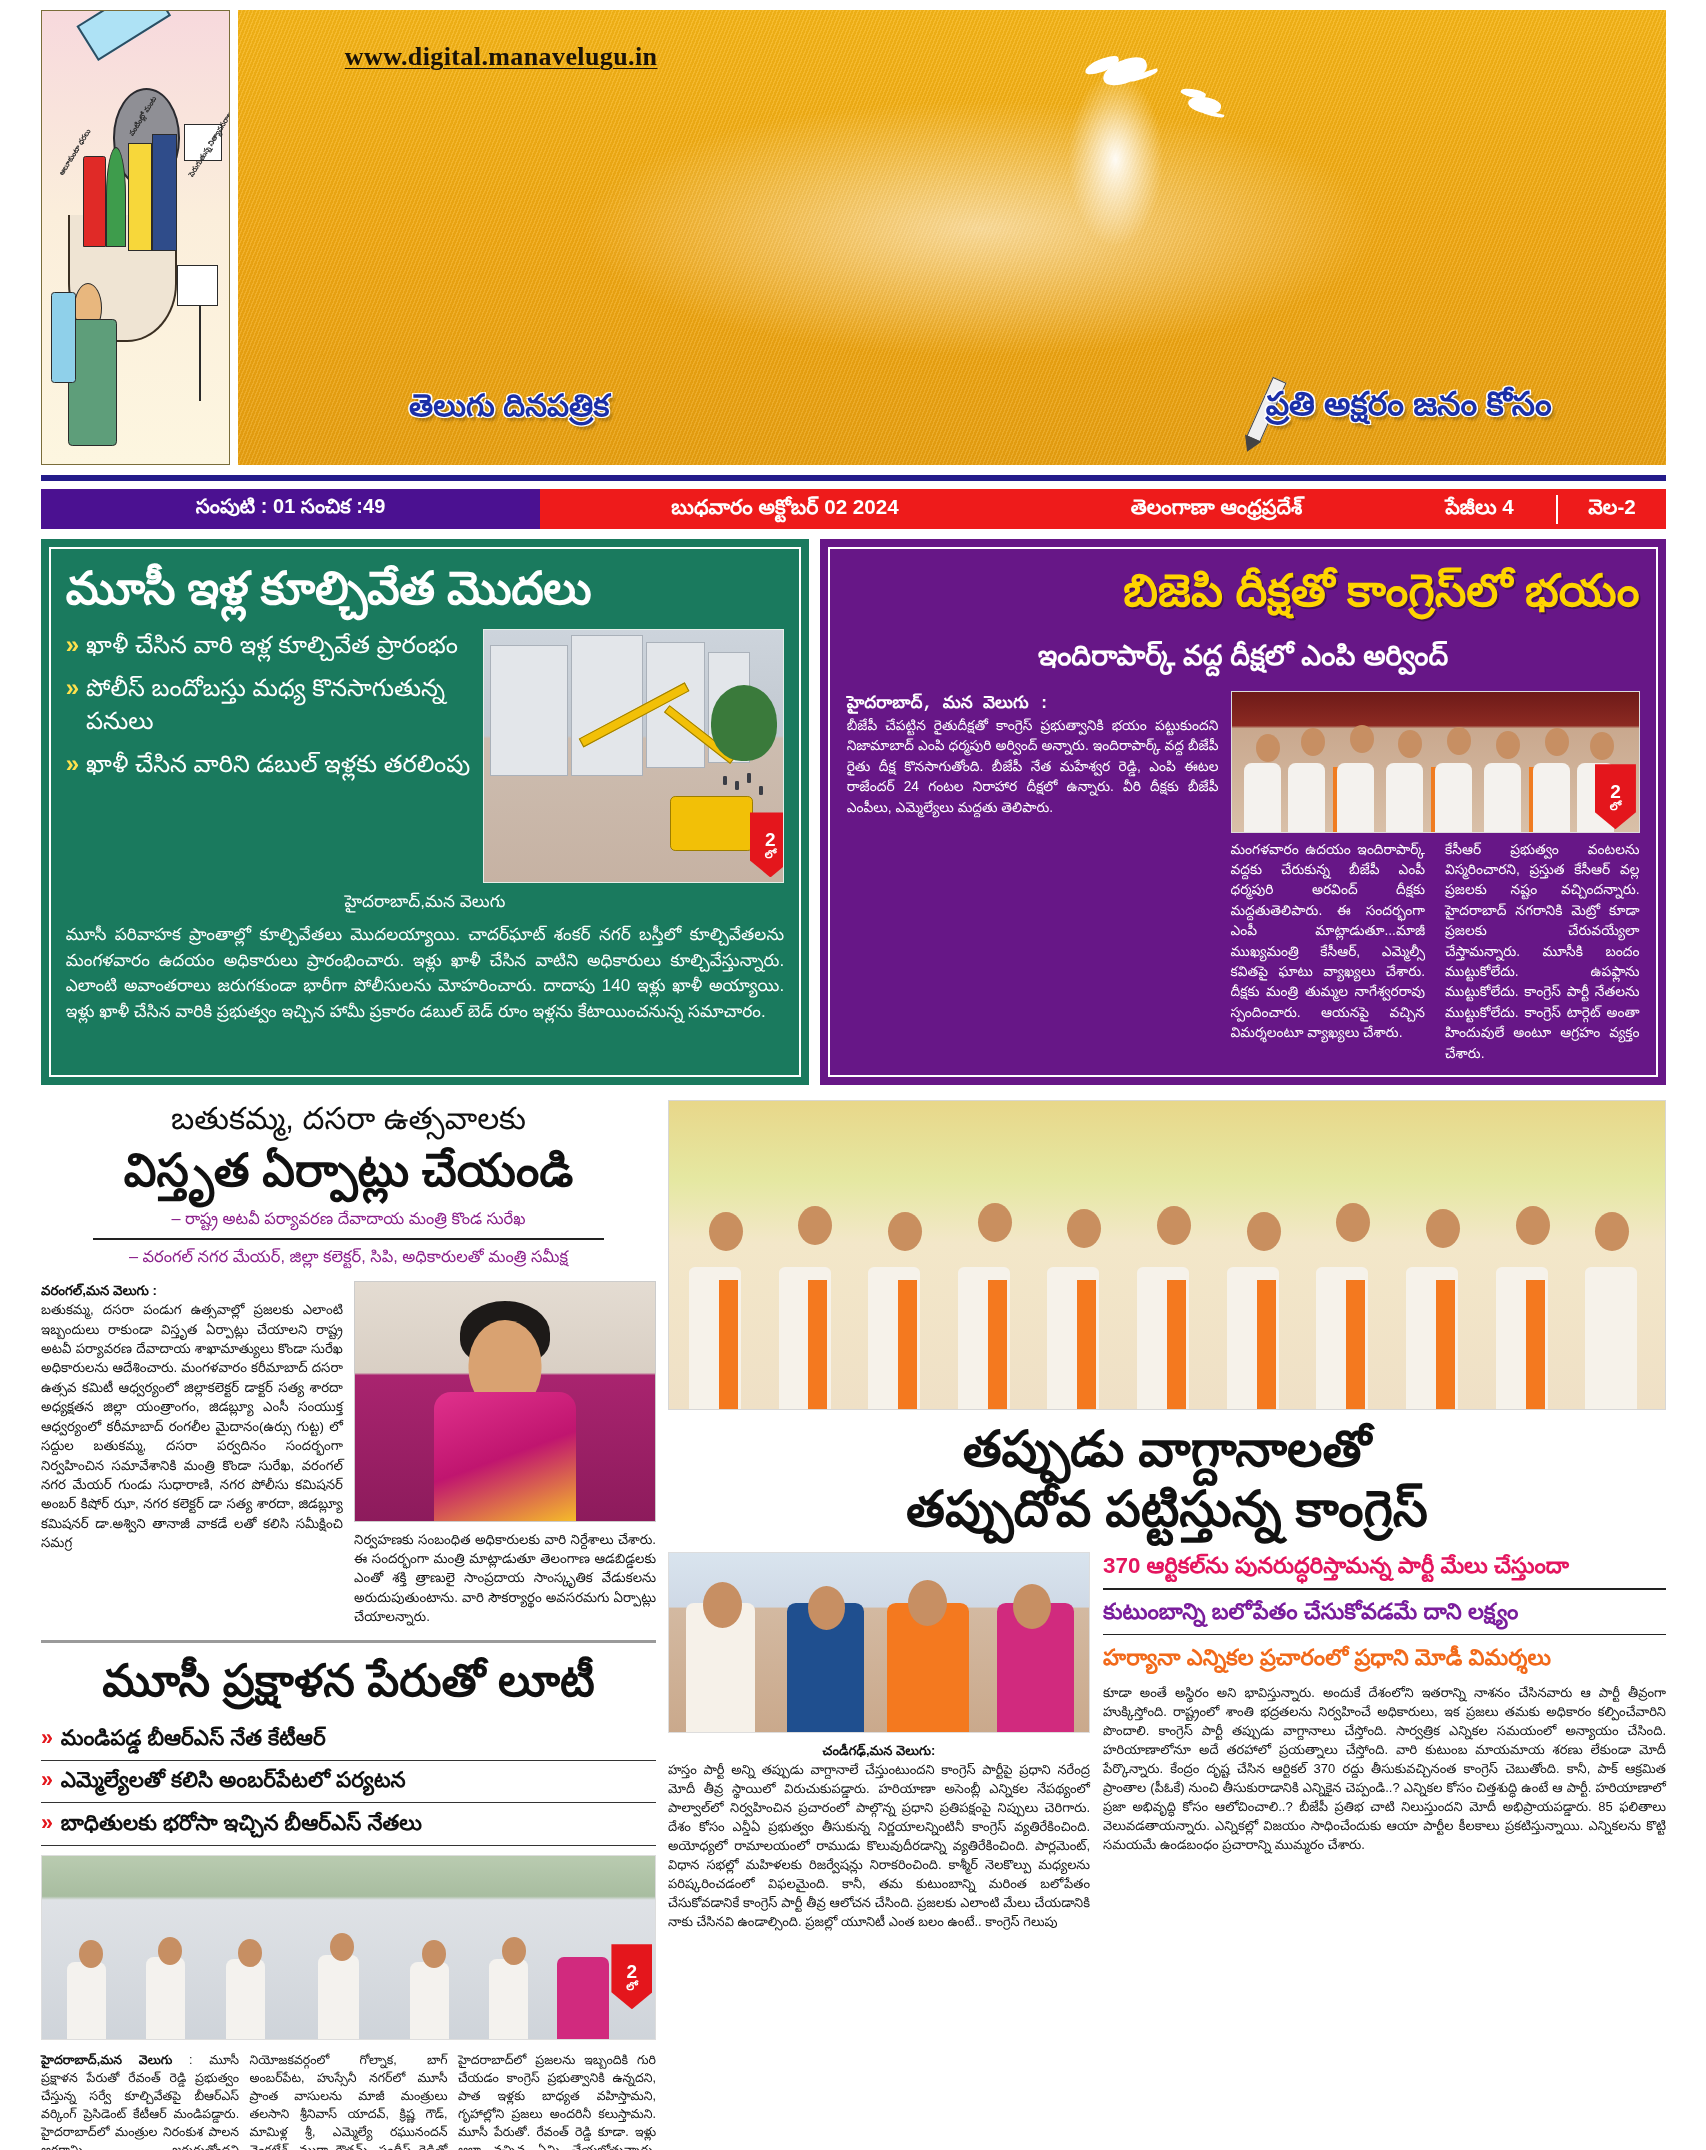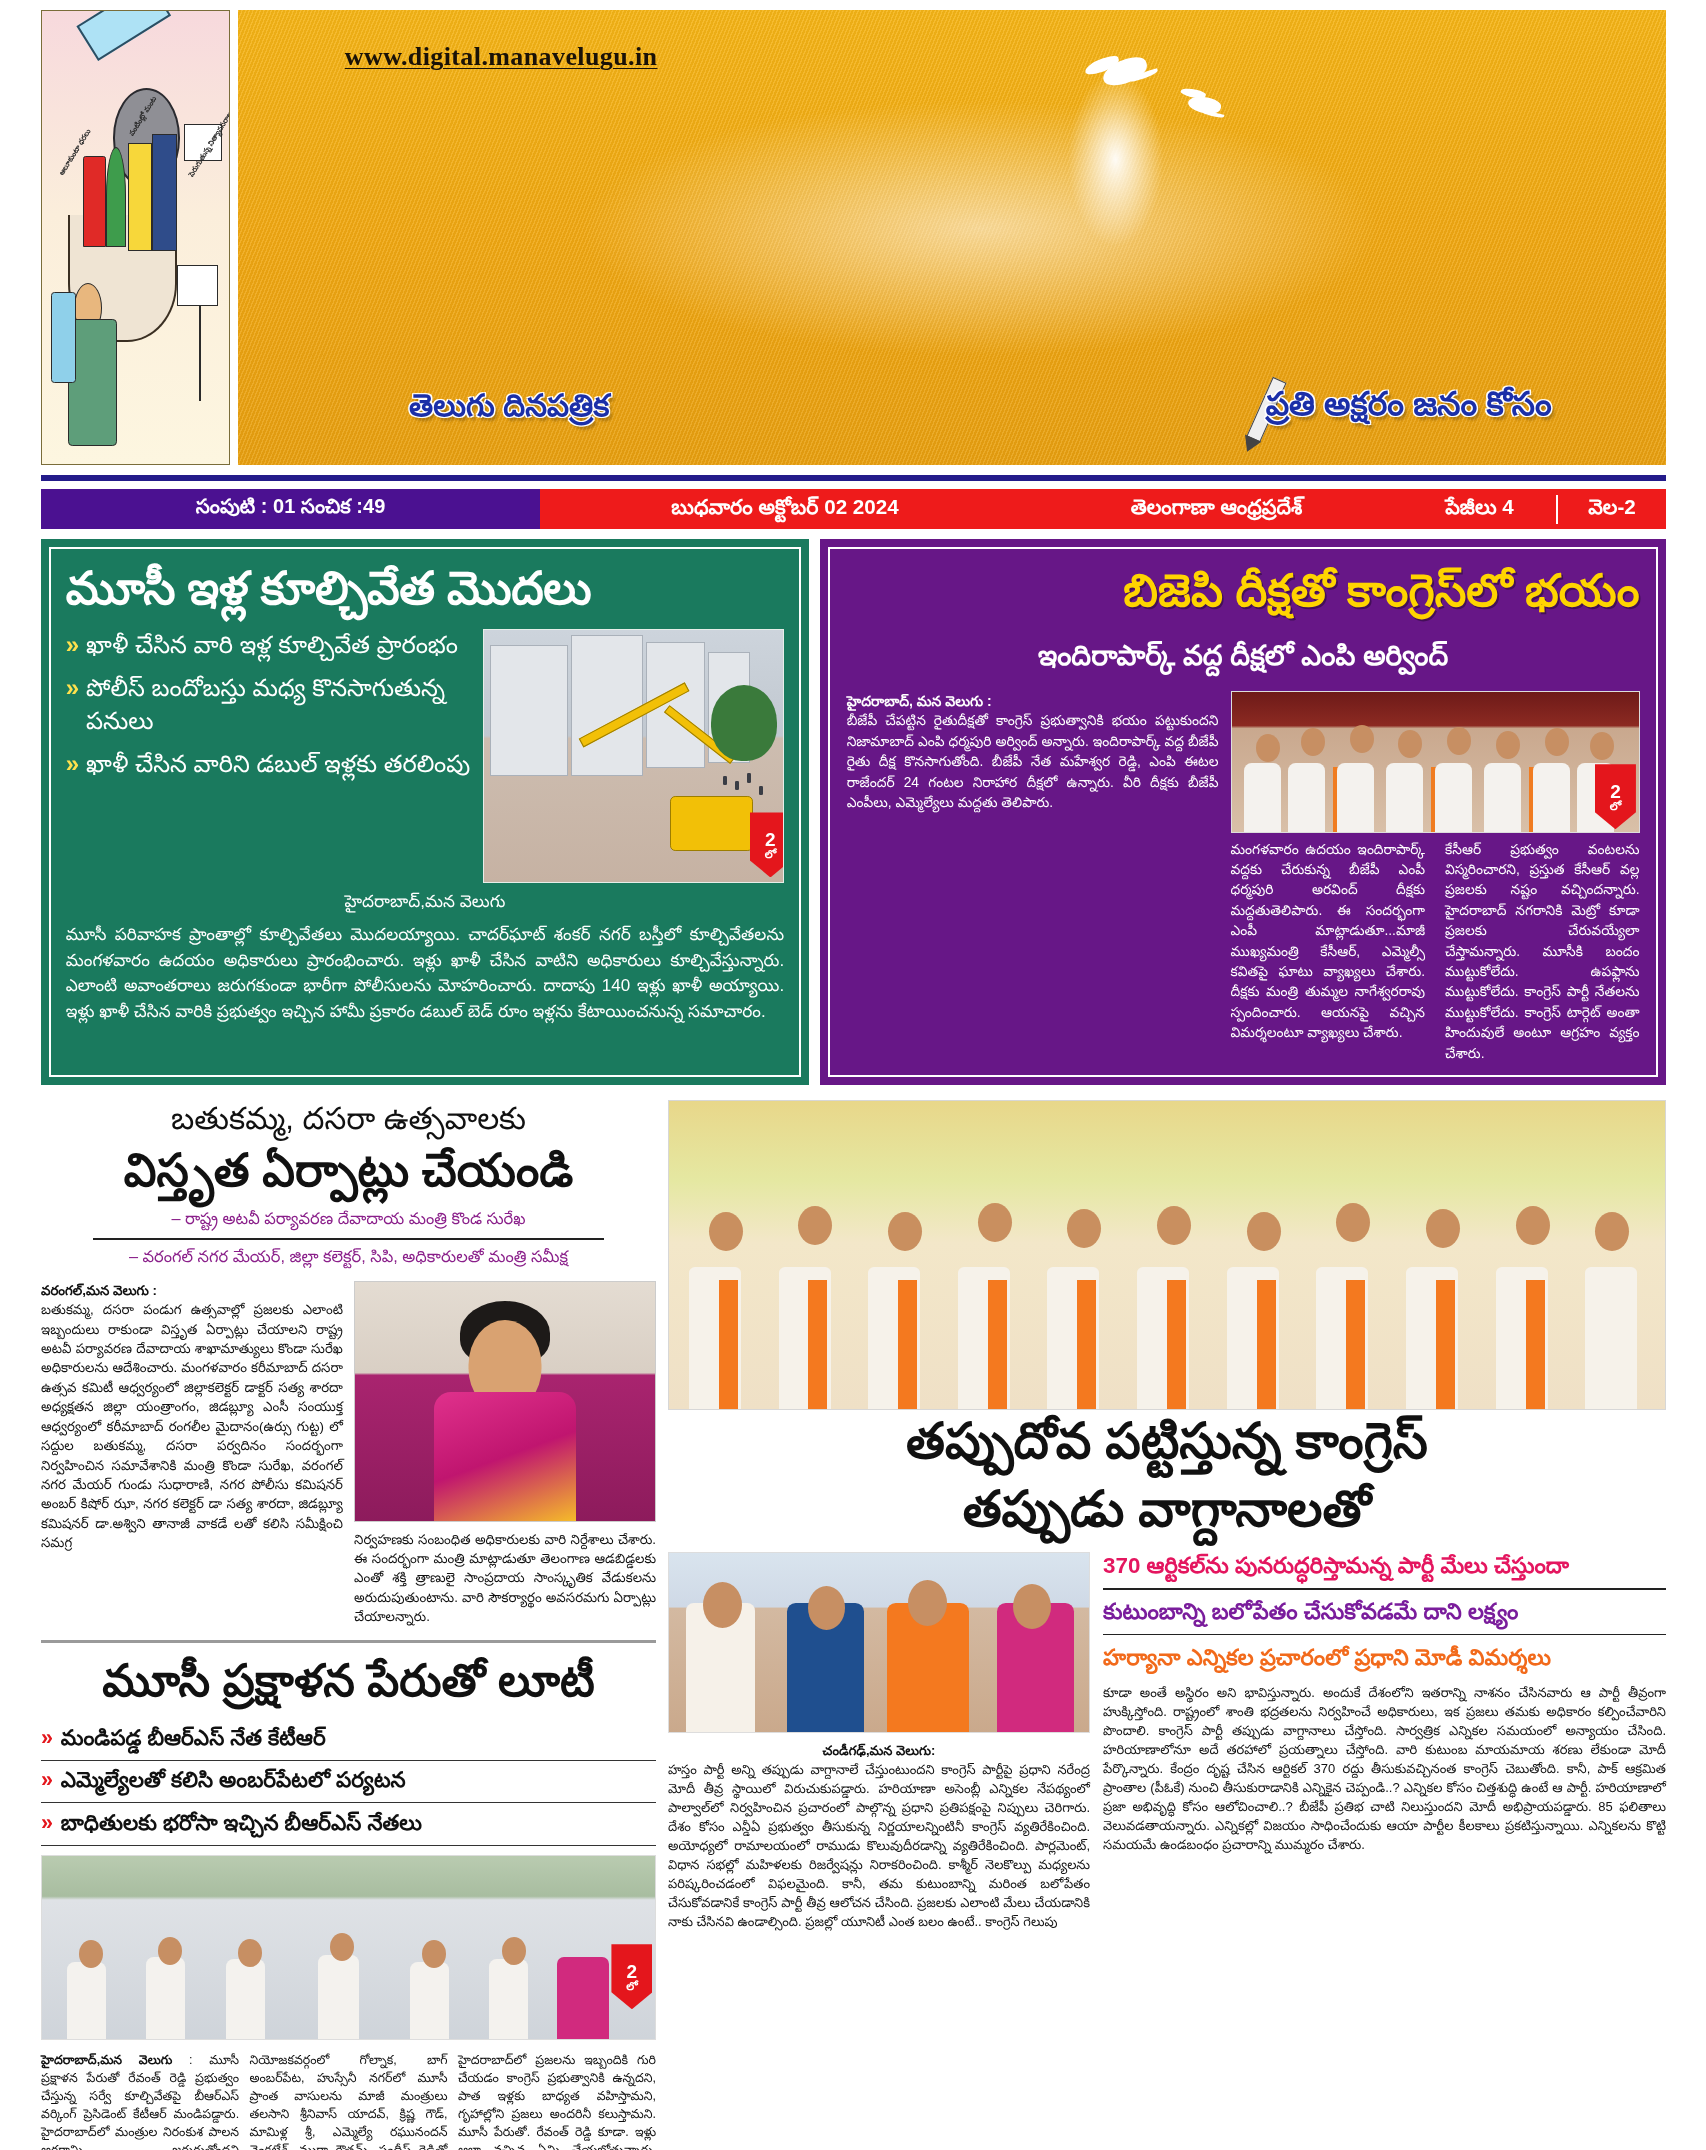--- a/index.html
+++ b/index.html
@@ -138,21 +138,21 @@
   }
   .lead-purple-in { border:2.2px solid #ffffff; padding:17px 16.3px 11.2px 16.3px; height:100%; position:relative; }
   .lp-title { font-size:45px; font-weight:bold; color:#ffd400; line-height:1.12; text-align:right;
               text-shadow: 1.7px 2.2px 0 rgba(0,0,0,.35); }
   .lp-sub { font-size:28px; font-weight:bold; color:#fff; text-align:center; margin-top:23px; line-height:1.2; }
   .lp-body { display:flex; gap:12px; margin-top:18px; }
   .lp-col { flex:1; color:#fff; font-size:13.8px; line-height:1.48; text-align:justify; }
   .lp-photo { flex:0 0 409px; }
   .lp-photo-inner { width:100%; height:142px; border:1.3px solid #ddd; position:relative; overflow:hidden;
                     background:linear-gradient(180deg,#6e1a18 0%, #8c2a22 24%, #c9a88e 26%, #d9c0a8 100%); }
-  .lp-dateline { font-weight:bold; font-size:14px; }
+  .lp-dateline { font-weight:bold; font-size:17px;font-family:Liberation Mono, monospace; }
   .kurta { position:absolute; bottom:0; width:37px; height:69px; background:#f4f2ee; border-radius:7.7px 7.7px 0 0; }
   .face { position:absolute; width:24px; height:28px; background:#c78f63; border-radius:50%; }
   .sash { position:absolute; bottom:0; width:11.2px; height:65px; background:#f07c20; }
 
   
   .mid { display:flex; gap:12px; margin: 14.6px 41px 0 41px; }
   .mid-left { flex:0 0 615px; }
   .mid-right { flex:1; }
 
   .ml-kicker { font-size:31px; color:#111; text-align:center; line-height:1.2; }
@@ -449,22 +449,22 @@
         <div class="stage-person" style="left:74%;"></div>
           <div class="stage-sash" style="left:77%;"></div>
           <div class="stage-head" style="left:76%;top:35%;"></div>
         <div class="stage-person" style="left:83%;"></div>
           <div class="stage-sash" style="left:86%;"></div>
           <div class="stage-head" style="left:85%;top:34%;"></div>
         <div class="stage-person" style="left:92%;"></div>
           <div class="stage-head" style="left:93%;top:36%;"></div>
       </div>
 
+      <div class="mr-head">తప్పుడు వాగ్దానాలతో</div>
       <div class="mr-head" style="margin-top:2.6px;">తప్పుదోవ పట్టిస్తున్న కాంగ్రెస్</div>
-      <div class="mr-head">తప్పుడు వాగ్దానాలతో</div>
 
       <div class="mr-lower">
         <div class="mr-photo">
           <div class="mr-photo-in">
             <div class="kurta" style="left:4%;width:69px;height:129px;background:#f6f1e9;"></div>
             <div class="face" style="left:8%;top:16%;width:39px;height:46px;"></div>
             <div style="position:absolute;left:28%;bottom:0;width:77px;height:129px;background:#1f4f8f;border-radius:8.6px 8.6px 0 0;"></div>
             <div class="face" style="left:33%;top:18%;width:37px;height:44px;"></div>
             <div style="position:absolute;left:52%;bottom:0;width:82px;height:129px;background:#f4791f;border-radius:8.6px 8.6px 0 0;"></div>
             <div class="face" style="left:57%;top:15%;width:39px;height:46px;"></div>

